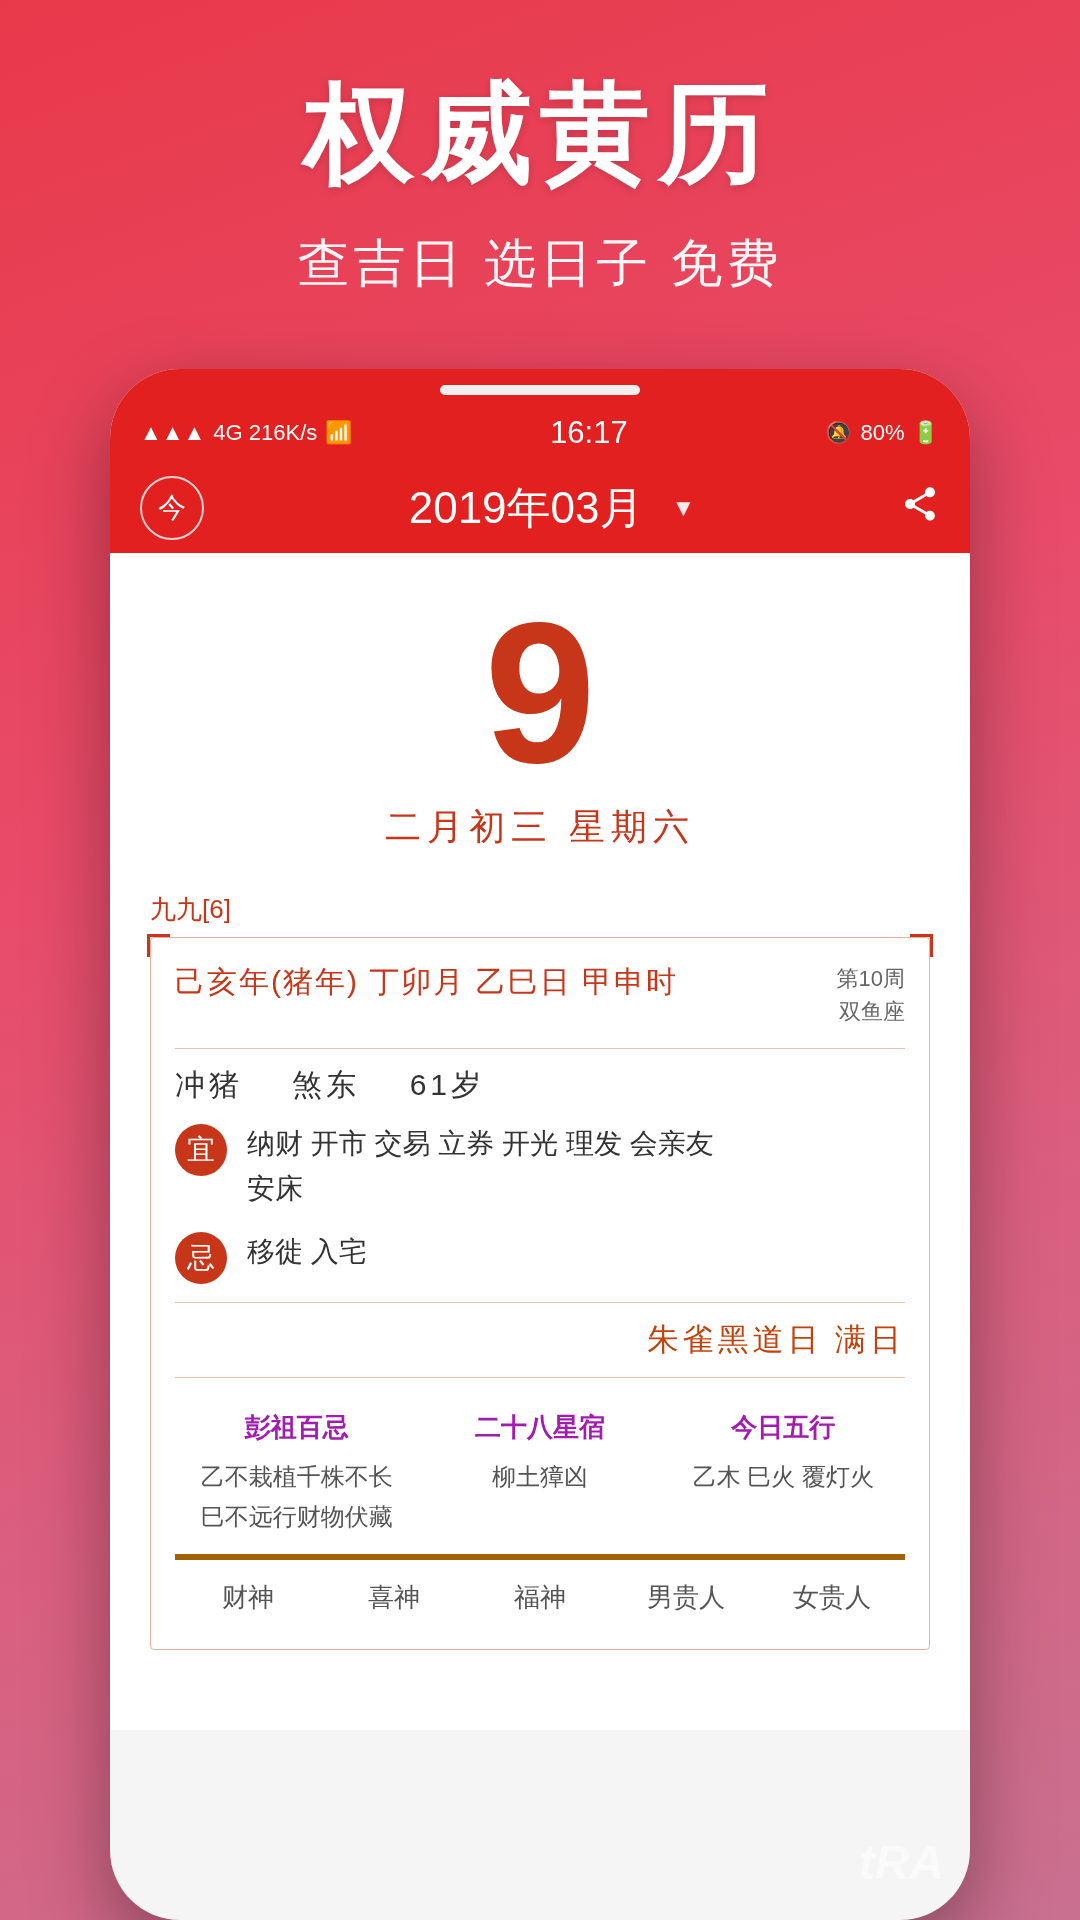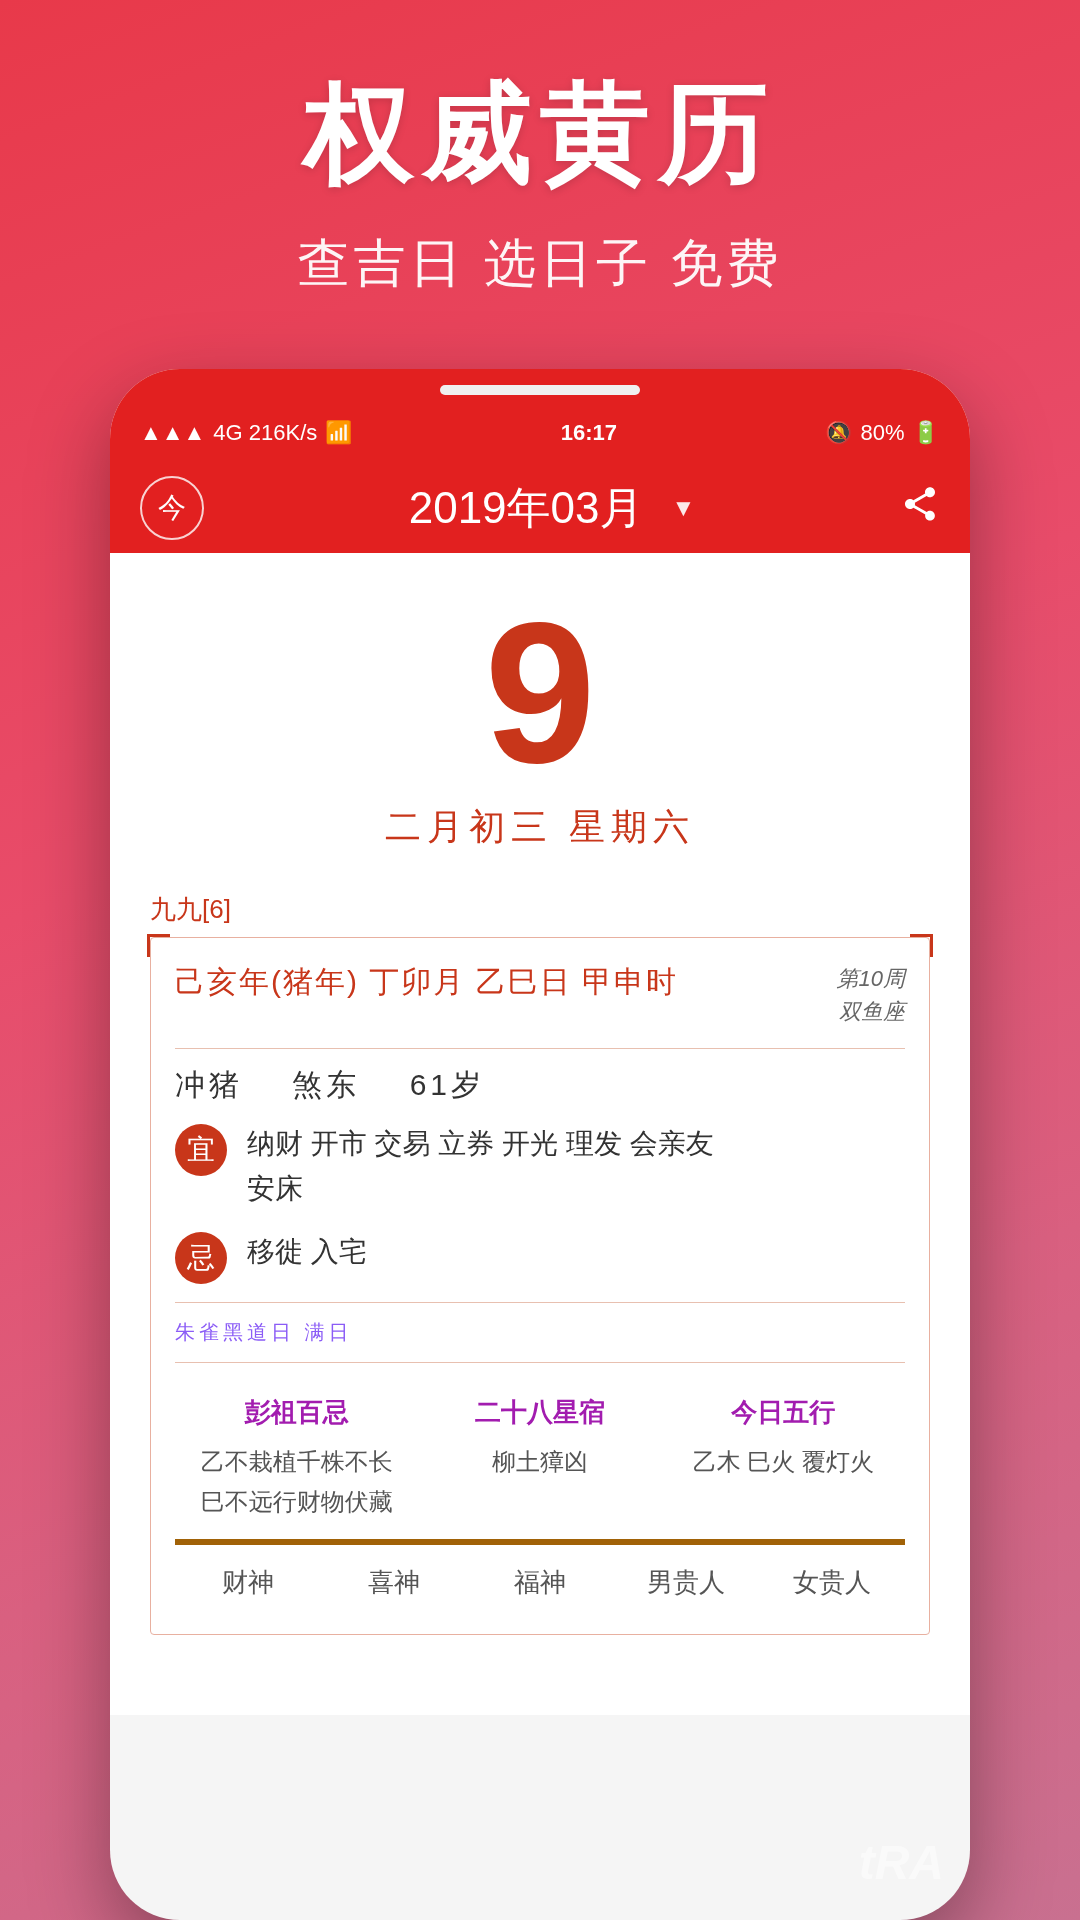--- a/index.html
+++ b/index.html
@@ -52,21 +52,21 @@
       background: #e22020;
       height: 60px;
       display: flex;
       align-items: center;
       justify-content: space-between;
       padding: 0 30px;
       color: white;
       font-size: 22px;
     }
     .status-left { display: flex; align-items: center; gap: 8px; }
-    .status-center { font-size: 22px; font-weight: 700; }
+    .status-center { font-size: 31px; font-weight: 400; }
     .status-right { display: flex; align-items: center; gap: 8px; }
 
     
     .app-header {
       background: #e22020;
       height: 90px;
       display: flex;
       align-items: center;
       justify-content: space-between;
       padding: 0 30px;
@@ -170,21 +170,20 @@
     .ganzhi-text {
       font-size: 30px;
       color: #c8361a;
       letter-spacing: 2px;
     }
     .week-zodiac {
       font-size: 22px;
       color: #666;
       text-align: right;
       line-height: 1.5;
-      font-style: italic;
     }
 
     .divider {
       border: none;
       border-top: 1px solid #e8c0b0;
       margin: 16px 0;
     }
 
     .chong-row {
       font-size: 30px;
@@ -218,23 +217,23 @@
       margin-top: 2px;
     }
     .yi-ji-text {
       font-size: 28px;
       color: #333;
       line-height: 1.6;
       flex: 1;
     }
 
     .black-day-row {
-      text-align: left;
-      font-size: 20px;
-      color: #8b5cf6;
+      text-align: right;
+      font-size: 31px;
+      color: #c2410c;
       letter-spacing: 4px;
       margin: 8px 0;
     }
 
     .three-col {
       display: flex;
       justify-content: space-around;
       margin-top: 16px;
       padding-top: 16px;
     }

